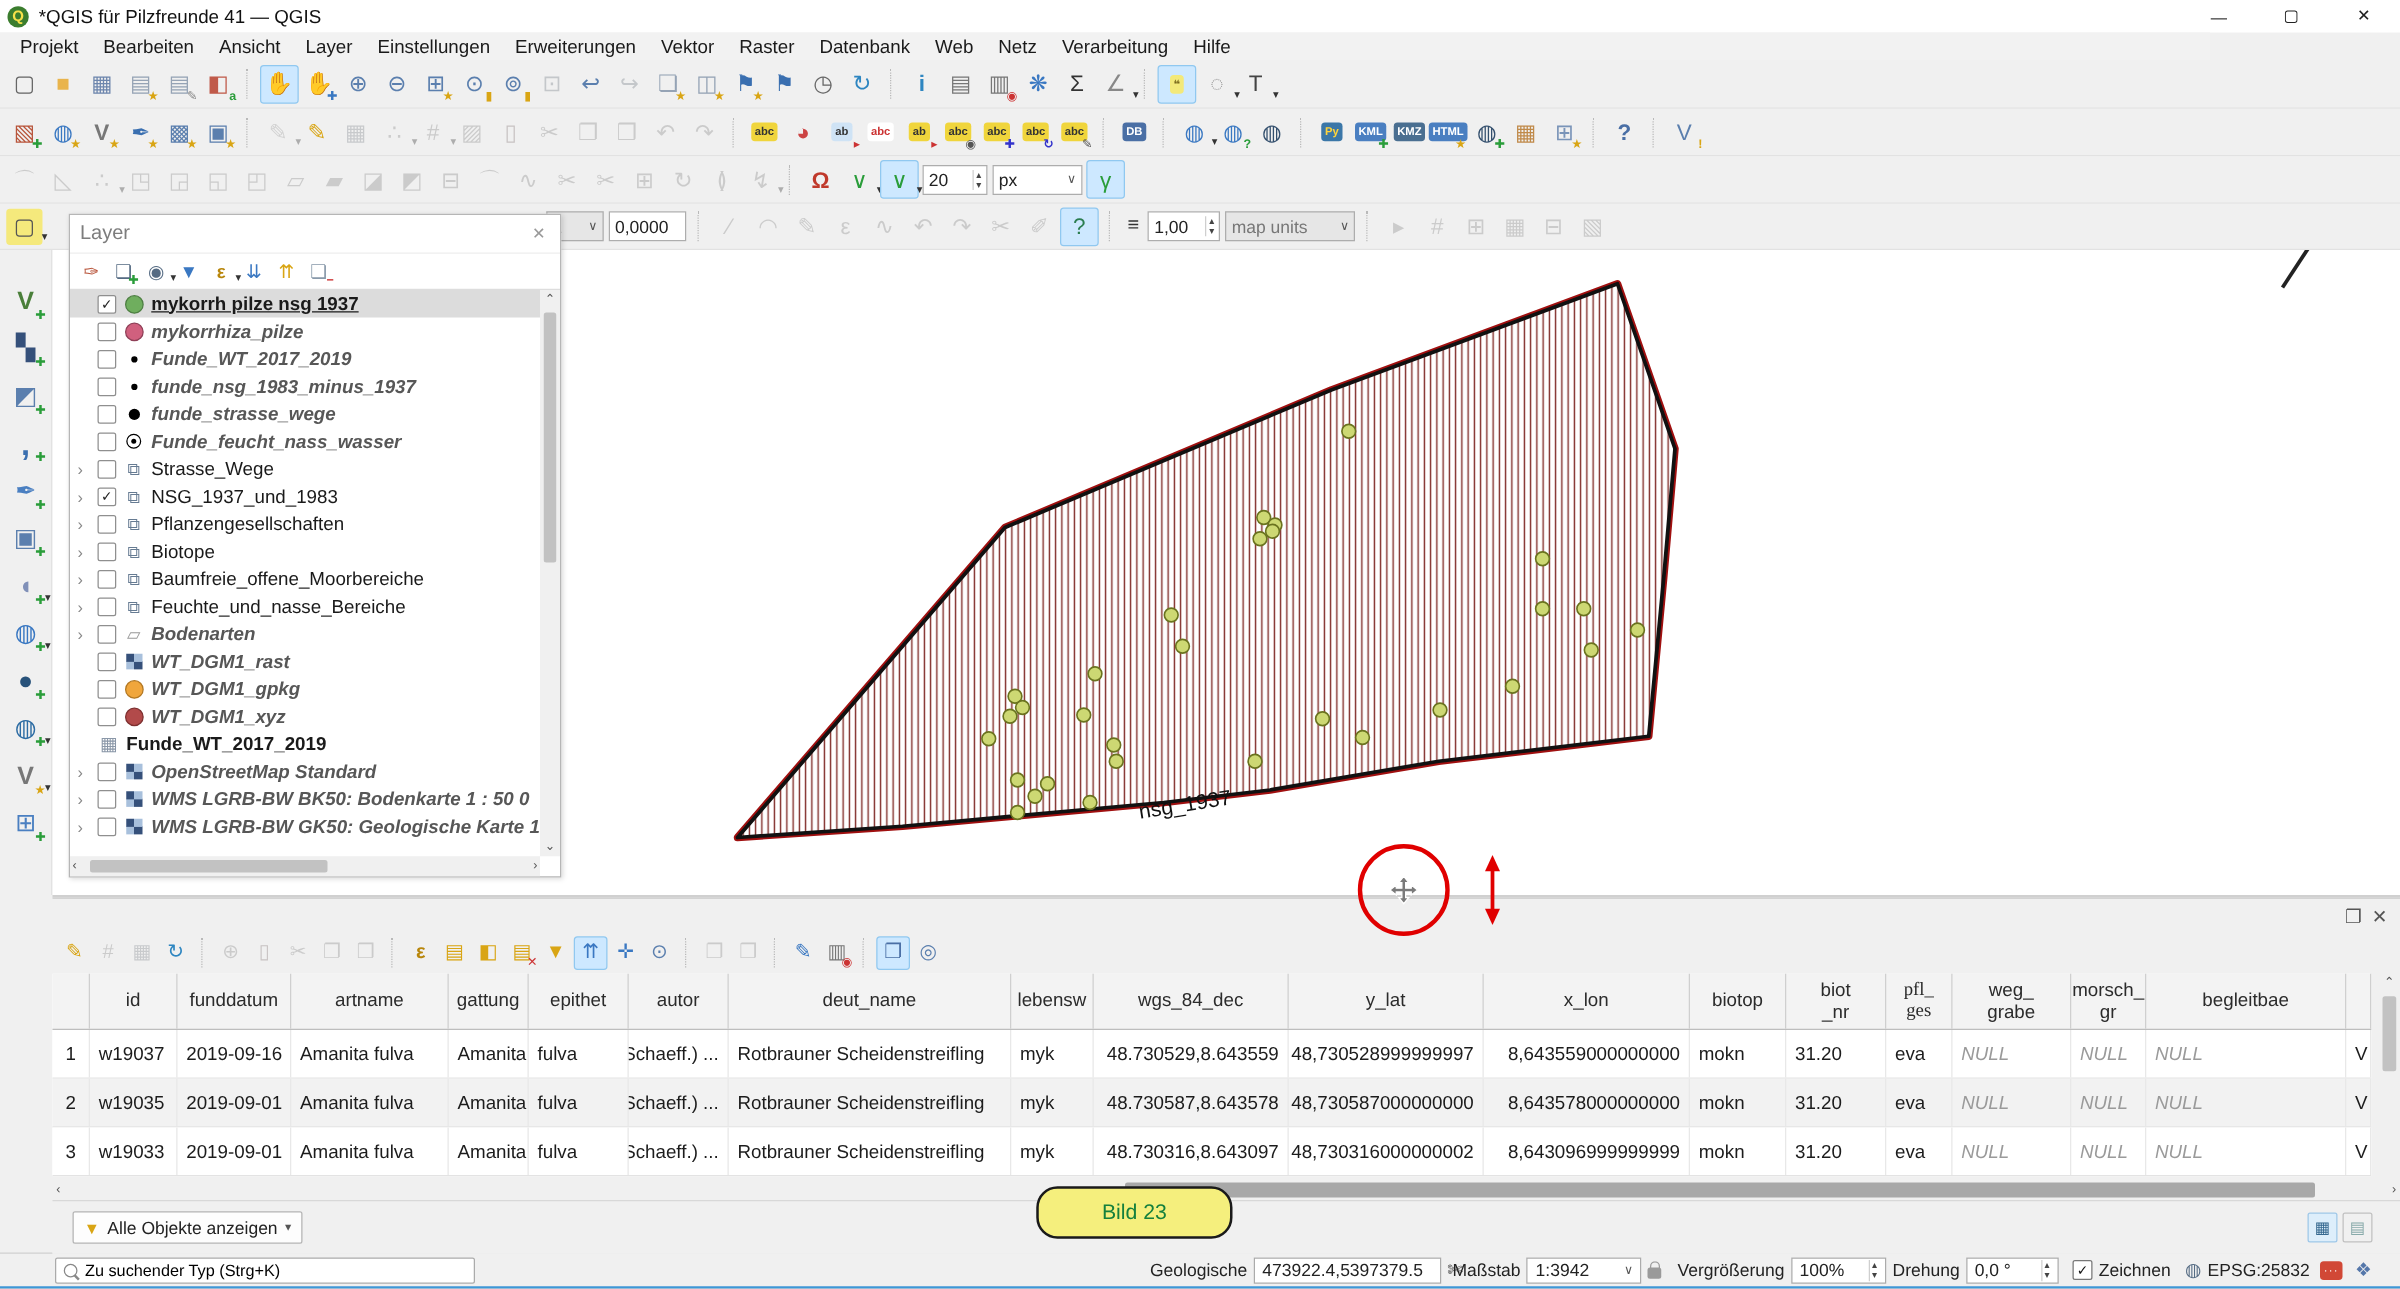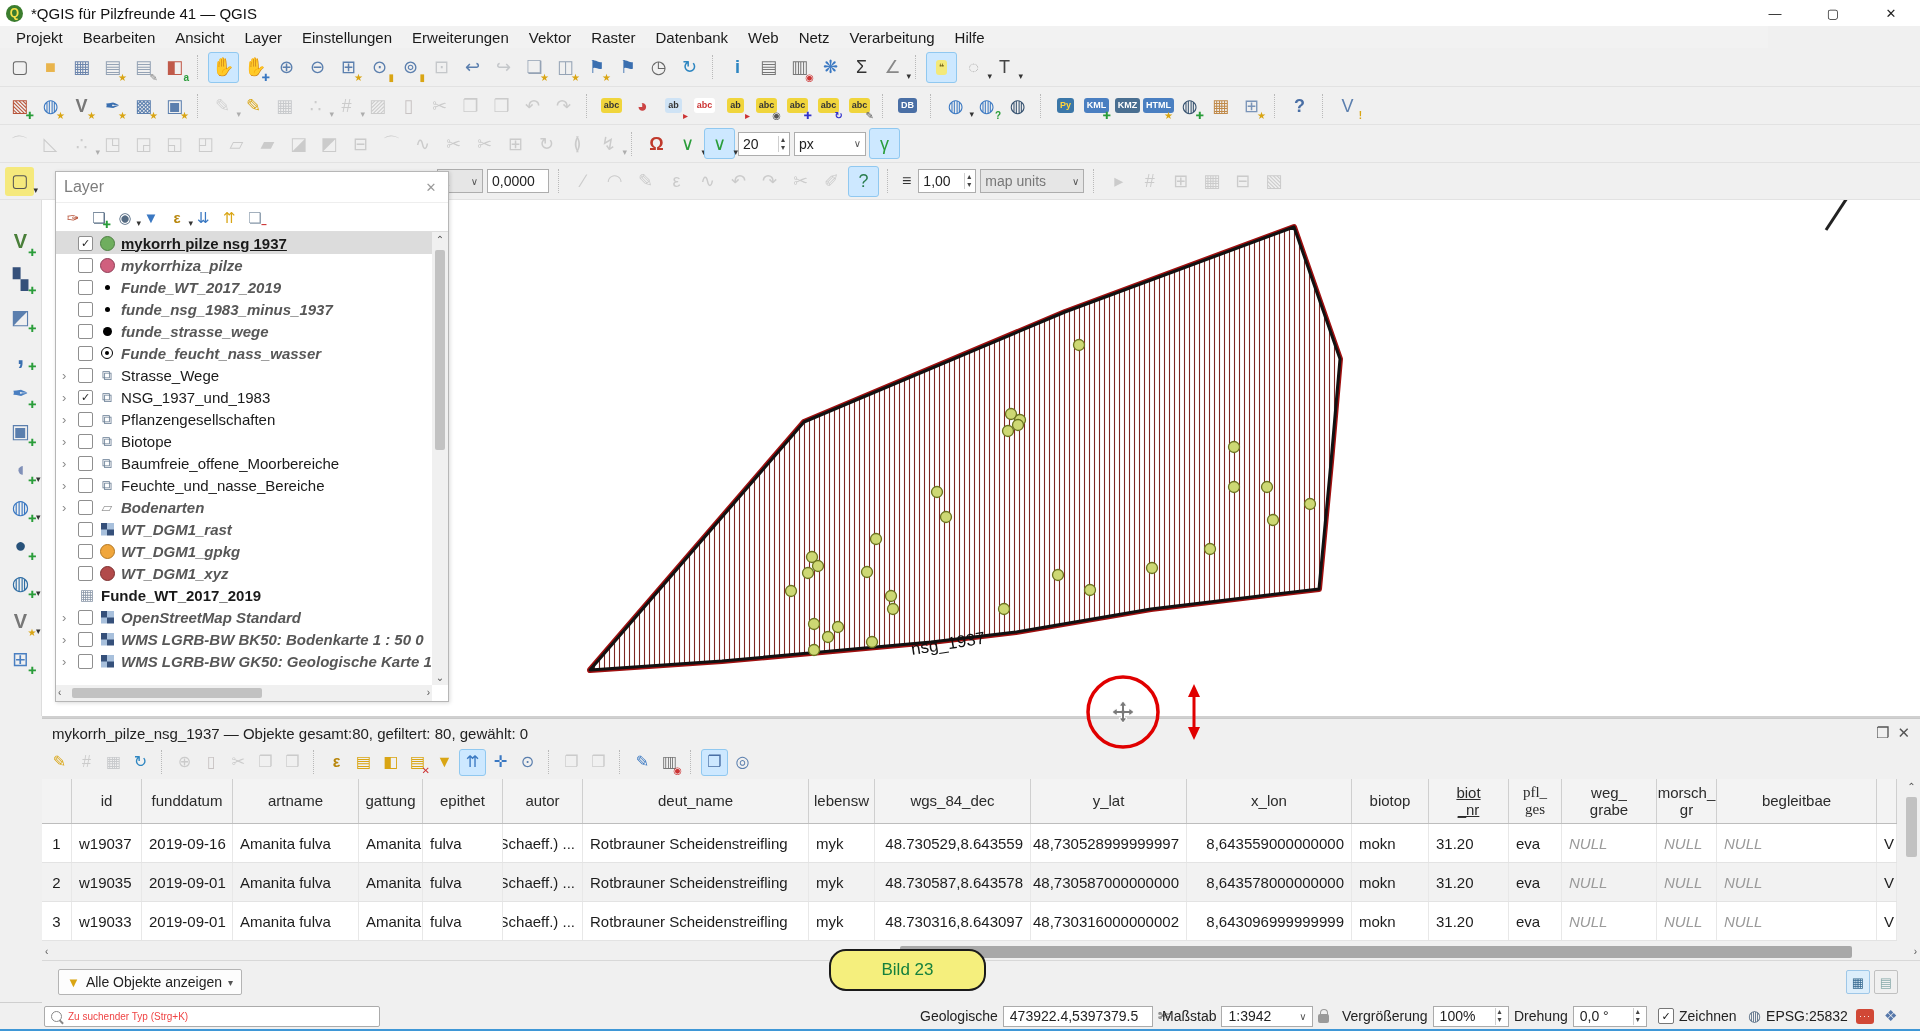--- a/index.html
+++ b/index.html
@@ -94,21 +94,21 @@
   .vt.off{background:#f0f0f0;border-color:#c0c0c0;color:#8aa;}
   
   .bild-badge{position:absolute;left:829px;top:949px;width:153px;height:38px;background:#f5ef7d;border:2px solid #1a1a1a;
               border-radius:17px;display:flex;align-items:center;justify-content:center;font-size:17px;color:#15803d;z-index:8;}
   
   .statusbar{position:absolute;left:0;top:1002px;width:1920px;height:29px;background:#f0f0f0;border-top:1px solid #cfcfcf;
              border-bottom:2px solid #3f97d6;display:flex;align-items:center;box-sizing:border-box;font-size:14px;}
   .search-box{position:absolute;left:44px;width:336px;height:21px;background:#fff;border:1px solid #ababab;border-radius:2px;display:flex;align-items:center;padding:0 6px;gap:6px;box-sizing:border-box;}
   .mag{width:9px;height:9px;border:1.5px solid #888;border-radius:50%;position:relative;flex:0 0 auto;}
   .mag::after{content:"";position:absolute;width:5px;height:1.5px;background:#888;transform:rotate(45deg);left:7px;top:9px;}
-  .search-ph{color:#ef4444;font-size:10px;}
+  .search-ph{color:#000000;font-size:13px;}
   .st-item{display:flex;align-items:center;gap:5px;position:absolute;height:22px;}
   .st-field{background:#fff;border:1px solid #ababab;height:21px;display:flex;align-items:center;padding:0 6px;font-size:14px;box-sizing:border-box;}
   .st-spin .spin-arrows{height:17px;}
   .st-check{width:14px;height:14px;border:1px solid #777;background:#fff;display:flex;align-items:center;justify-content:center;font-size:11px;color:#111;border-radius:2px;}
   .lockic{width:11px;height:9px;background:#9a9a9a;border-radius:2px;position:relative;margin-top:5px;}
   .lockic::before{content:"";position:absolute;left:1.5px;top:-5px;width:6px;height:6px;border:1.5px solid #9a9a9a;border-bottom:none;border-radius:4px 4px 0 0;}
   .balloon{width:18px;height:15px;background:#d14836;border-radius:3px;color:#fff;font-size:9px;display:flex;align-items:center;justify-content:center;letter-spacing:1px;}
   
   #overlay{position:absolute;left:0;top:0;width:1920px;height:1031px;pointer-events:none;z-index:9;}
   .splitter{position:absolute;left:42px;top:716px;width:1878px;height:2px;background:#d0d0d0;z-index:3;}
@@ -898,21 +898,20 @@
 
     <div class="sb" style="left:0;bottom:0;height:16px;right:16px;">
       <div class="arr" style="left:2px;top:2px;">‹</div>
       <div class="thumb" style="left:16px;top:3px;height:10px;width:190px;"></div>
       <div class="arr" style="right:2px;top:2px;">›</div>
     </div>
   </div>
 
   <div class="attr-panel">
     <div class="ap-title">
-      <span>mykorrh_pilze_nsg_1937 — Objekte gesamt:80, gefiltert: 80, gewählt: 0</span>
       <span class="icons">
         <span>❐</span>
         <span>✕</span>
       </span>
     </div>
     <div class="ap-toolbar" id="ap-toolbar">
         <div class="tbtn">
           <span class="glyph" style="color: rgb(217, 165, 20);">✎</span>
         </div>
         <div class="tbtn disabled">
@@ -997,21 +996,21 @@
           <div class="g-hcell" style="width: 126px;">artname</div>
           <div class="g-hcell" style="width: 64px;">gattung</div>
           <div class="g-hcell" style="width: 80px;">epithet</div>
           <div class="g-hcell" style="width: 80px;">autor</div>
           <div class="g-hcell" style="width: 226px;">deut_name</div>
           <div class="g-hcell" style="width: 66px;">lebensw</div>
           <div class="g-hcell" style="width: 156px;">wgs_84_dec</div>
           <div class="g-hcell" style="width: 156px;">y_lat</div>
           <div class="g-hcell" style="width: 165px;">x_lon</div>
           <div class="g-hcell" style="width: 77px;">biotop</div>
-          <div class="g-hcell" style="width: 80px; text-decoration: underline;">biot
+          <div class="g-hcell" style="width: 80px;">biot
 _nr</div>
           <div class="g-hcell" style="width: 53px; font-family: Liberation Serif, serif;">pfl_
 ges</div>
           <div class="g-hcell" style="width: 95px;">weg_
 grabe</div>
           <div class="g-hcell" style="width: 60px;">morsch_
 gr</div>
           <div class="g-hcell" style="width: 160px;">begleitbae</div>
           <div class="g-hcell" style="width: 20px;"></div>
         </div>

